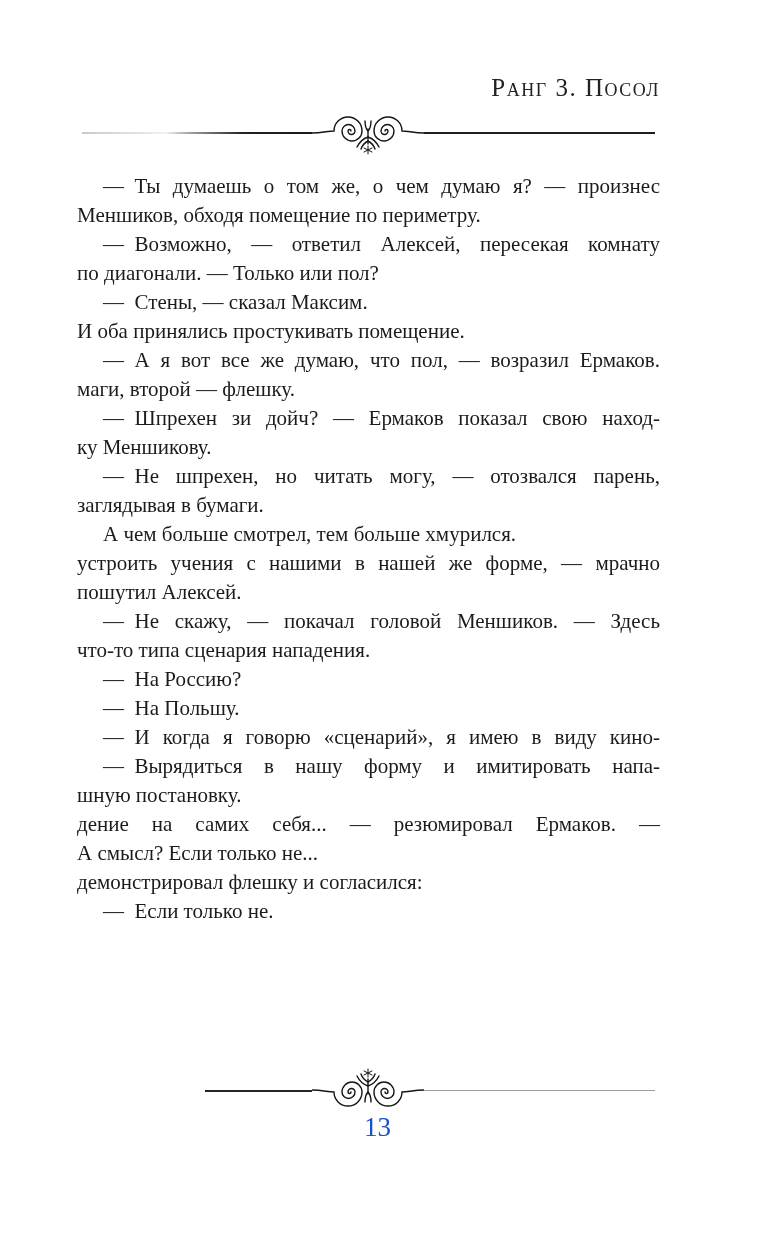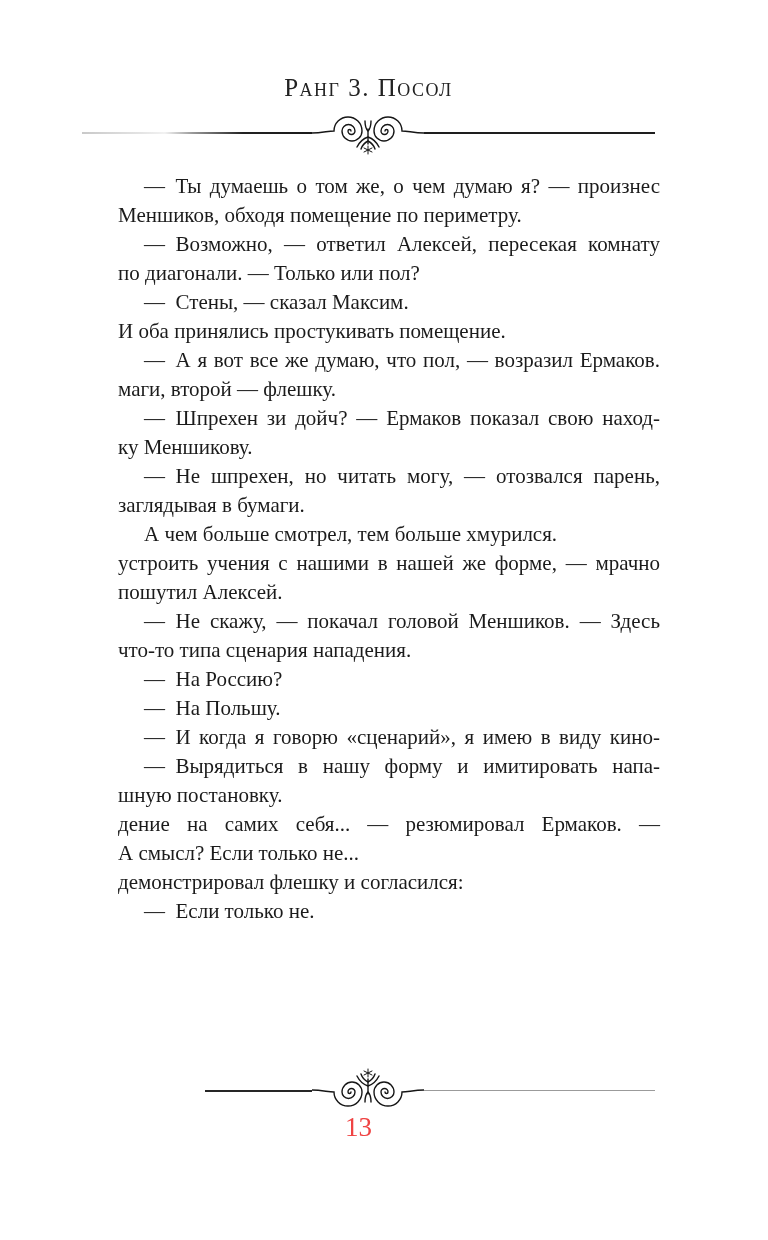--- a/index.html
+++ b/index.html
@@ -6,21 +6,21 @@
   body{
     width:768px;height:1240px;
     background:#ffffff;
     font-family:"Liberation Serif","DejaVu Serif",serif;
     color:#1a1a1a;
     position:relative;
     overflow:hidden;
   }
   .running-head{
     position:absolute;top:74px;left:77px;width:583px;
-    text-align:center;
+    text-align:right;
     font-size:25px;
     font-variant:small-caps;
     letter-spacing:1.5px;
     color:#222;
   }
   .rule{position:absolute;height:2px;border:none;}
   .rule.fade-left{
     top:132px;left:82px;width:230px;
     background:linear-gradient(90deg,#c9c9c9 0%,#e3e3e3 25%,#f2f2f2 36%,#9a9a9a 48%,#222 70%,#1a1a1a 100%);
   }
@@ -30,26 +30,26 @@
   .ornament{
     position:absolute;left:312px;width:112px;height:44px;
   }
   .ornament.top{top:113px;}
   .ornament.bottom{top:1066px;transform:scaleY(-1);}
   .body-text{
     position:absolute;top:172px;left:77px;width:583px;
     font-size:21px;line-height:29px;
     color:#1b1b1b;
   }
-  .ln{min-height:29px;margin-left:41px;}
+  .ln{min-height:29px;}
   .ln.ind{text-indent:26px;}
   .ln.j{text-align:justify;text-align-last:justify;}
   .page-number{
-    position:absolute;top:1112px;left:67px;width:583px;
-    text-align:center;font-size:27px;color:#ef4444;
+    position:absolute;top:1112px;left:86px;width:583px;
+    text-align:center;font-size:27px;color:#1d4ed8;
   }
 </style>
 </head>
 <body>
 
 <div>
 
   <div class="running-head">Ранг 3. Посол</div>
 
   <div class="rule fade-left"></div>

